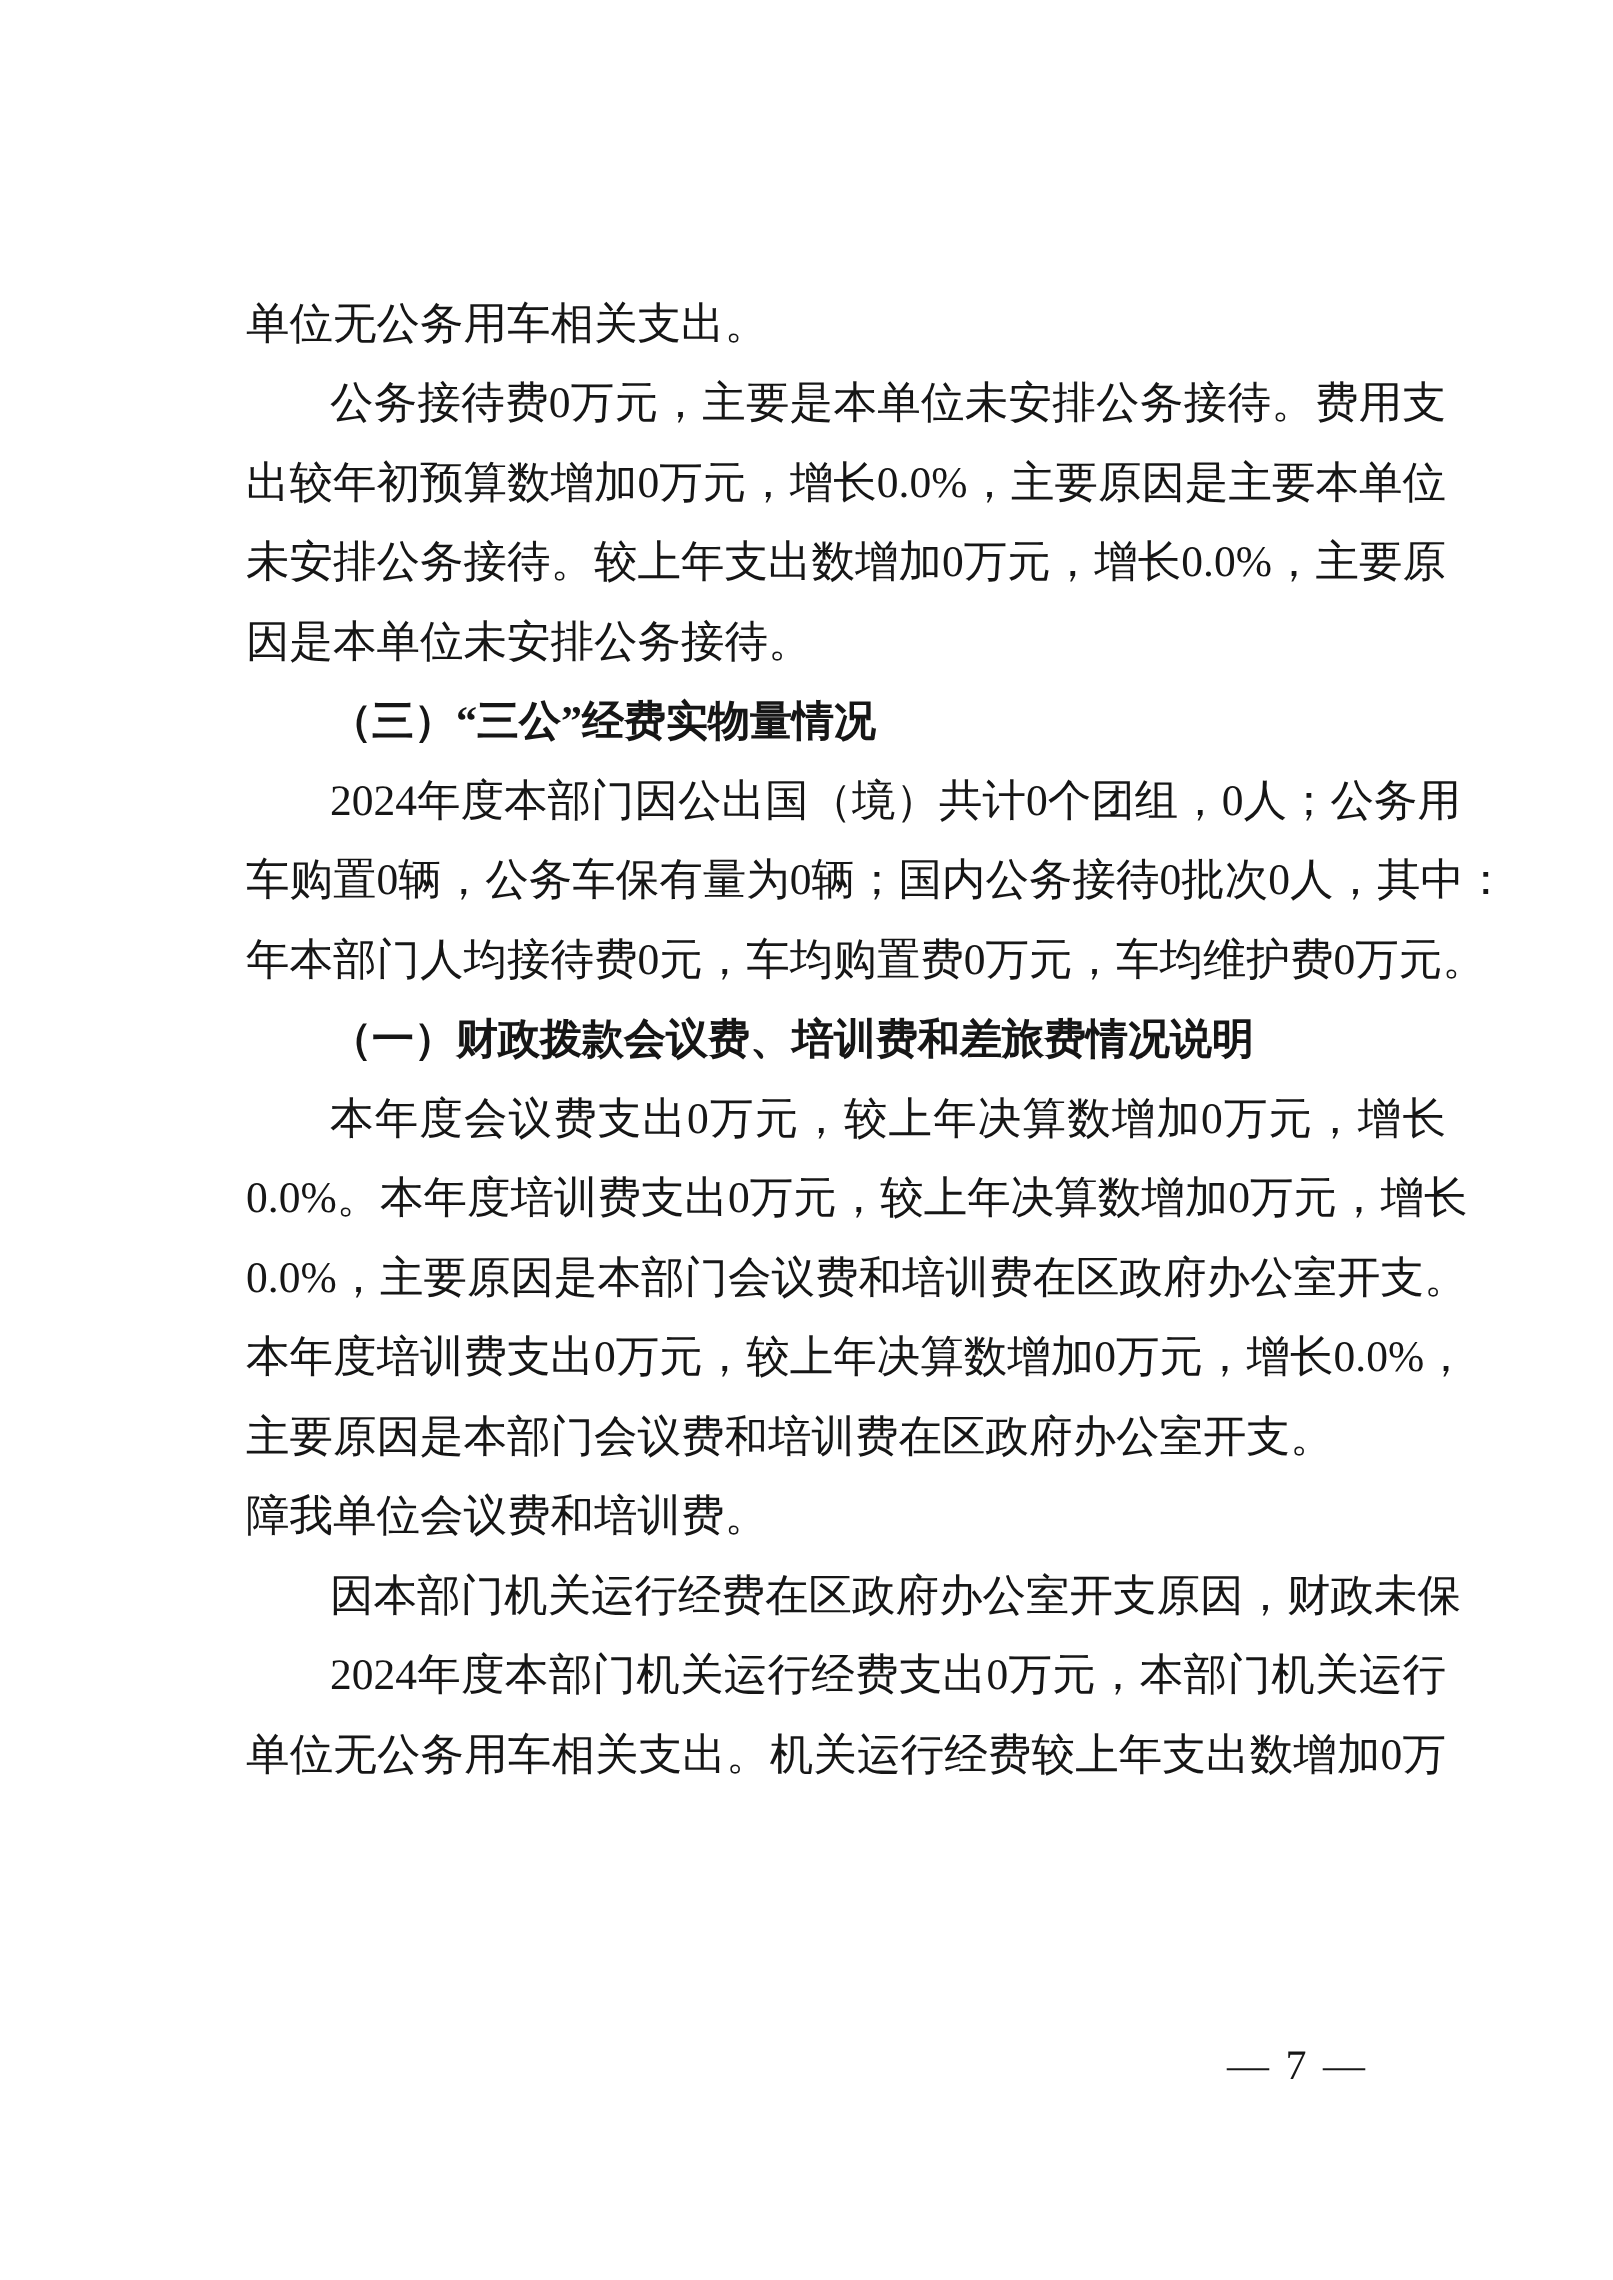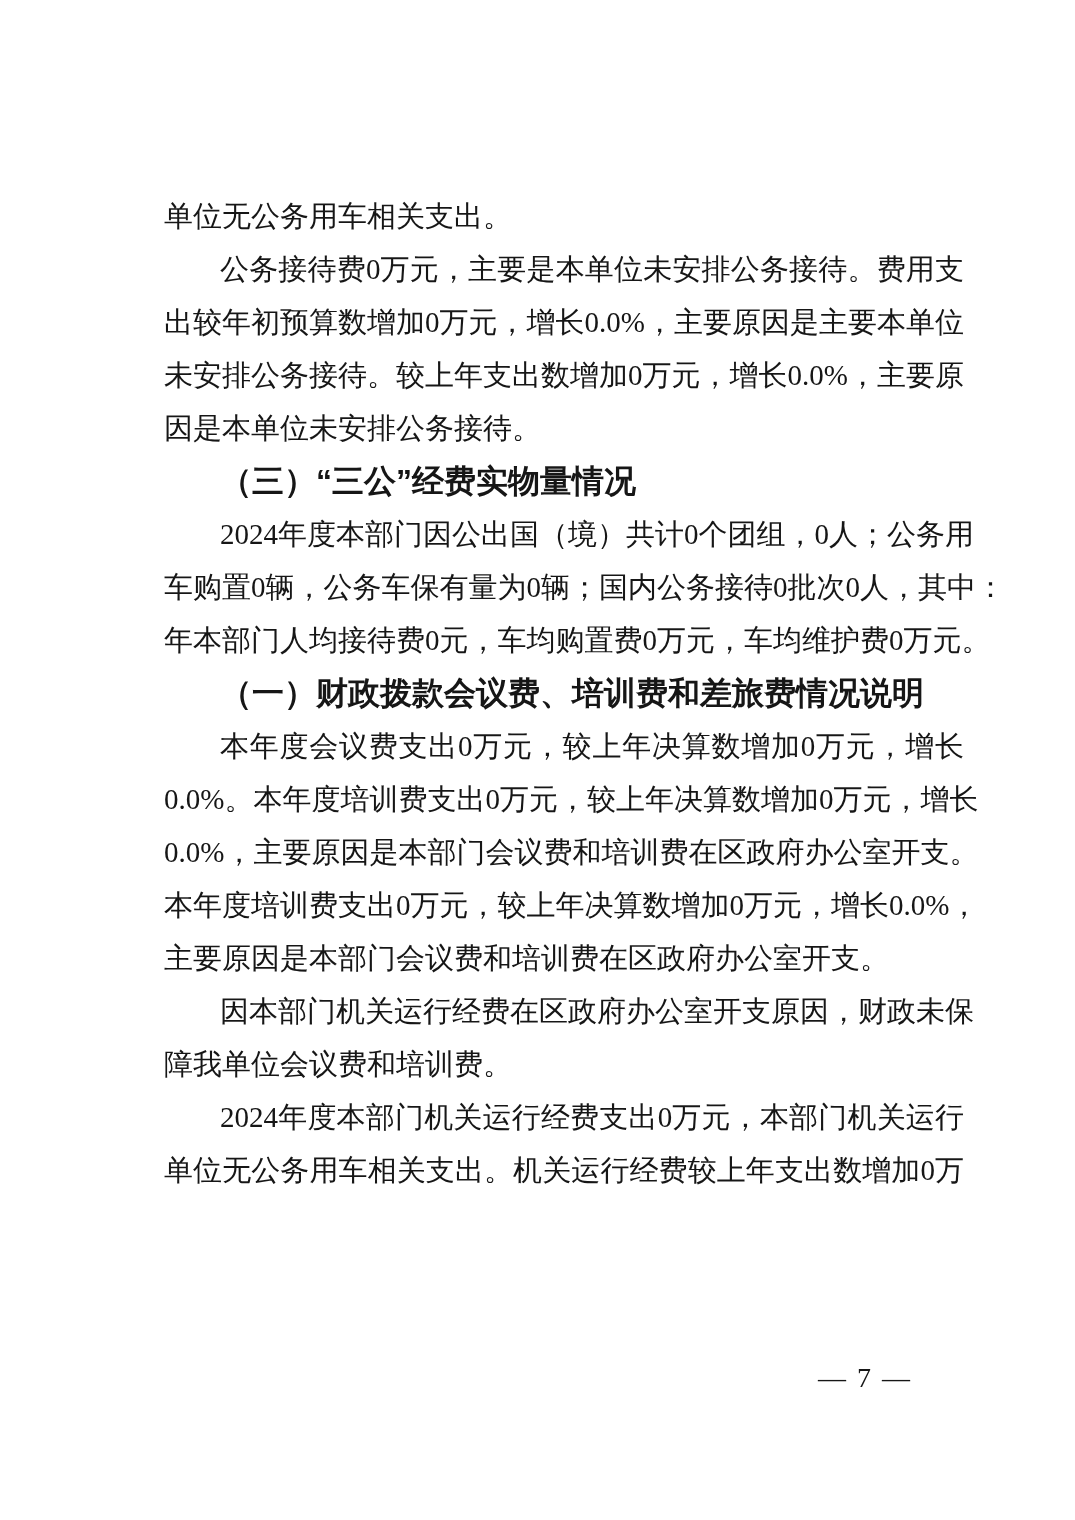--- a/index.html
+++ b/index.html
@@ -37,22 +37,22 @@
   }
   .line.ind {
     text-indent: 56px;
   }
   .body-text .line {
     font-family: "Liberation Serif", "DejaVu Serif", serif;
     font-size: 29px;
     font-weight: 400;
   }
   .heading-kai .line {
-    font-family: Liberation Sans, sans-serif;
-    font-size: 32px;
+    font-family: Liberation Serif, serif;
+    font-size: 28px;
     font-weight: 700;
   }
   .heading-hei .line {
     font-family: "Liberation Sans", "DejaVu Sans", sans-serif;
     font-size: 33px;
     font-weight: 700;
   }
   .page-number {
     position: absolute;
     top: 1362px;
@@ -92,22 +92,22 @@
         <div class="line ind">（一）财政拨款会议费、培训费和差旅费情况说明</div>
       </div>
       <div class="body-text">
         <div class="line ind j">本年度会议费支出0万元，较上年决算数增加0万元，增长</div>
         <div class="line j">0.0%。本年度培训费支出0万元，较上年决算数增加0万元，增长</div>
         <div class="line j">0.0%，主要原因是本部门会议费和培训费在区政府办公室开支。</div>
         <div class="line j">本年度培训费支出0万元，较上年决算数增加0万元，增长0.0%，</div>
         <div class="line">主要原因是本部门会议费和培训费在区政府办公室开支。</div>
       </div>
       <div class="body-text">
+        <div class="line">障我单位会议费和培训费。</div>
         <div class="line ind j">因本部门机关运行经费在区政府办公室开支原因，财政未保</div>
-        <div class="line">障我单位会议费和培训费。</div>
       </div>
       <div class="body-text">
         <div class="line ind j">2024年度本部门机关运行经费支出0万元，本部门机关运行</div>
         <div class="line j">单位无公务用车相关支出。机关运行经费较上年支出数增加0万</div>
       </div>
     </div>
   <div class="page-number">— 7 —</div>
 </div>
 
 </body></html>

